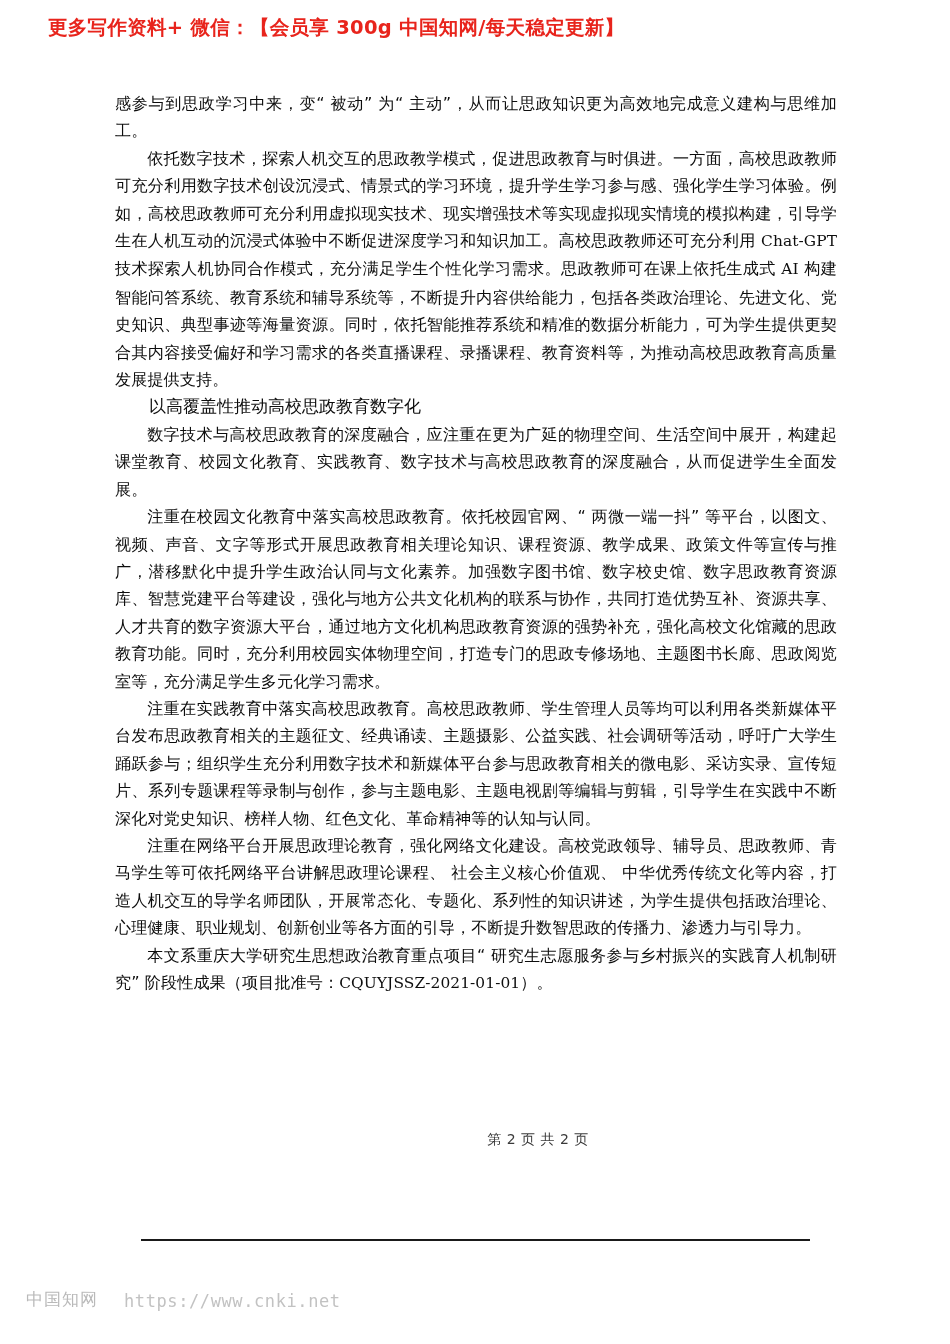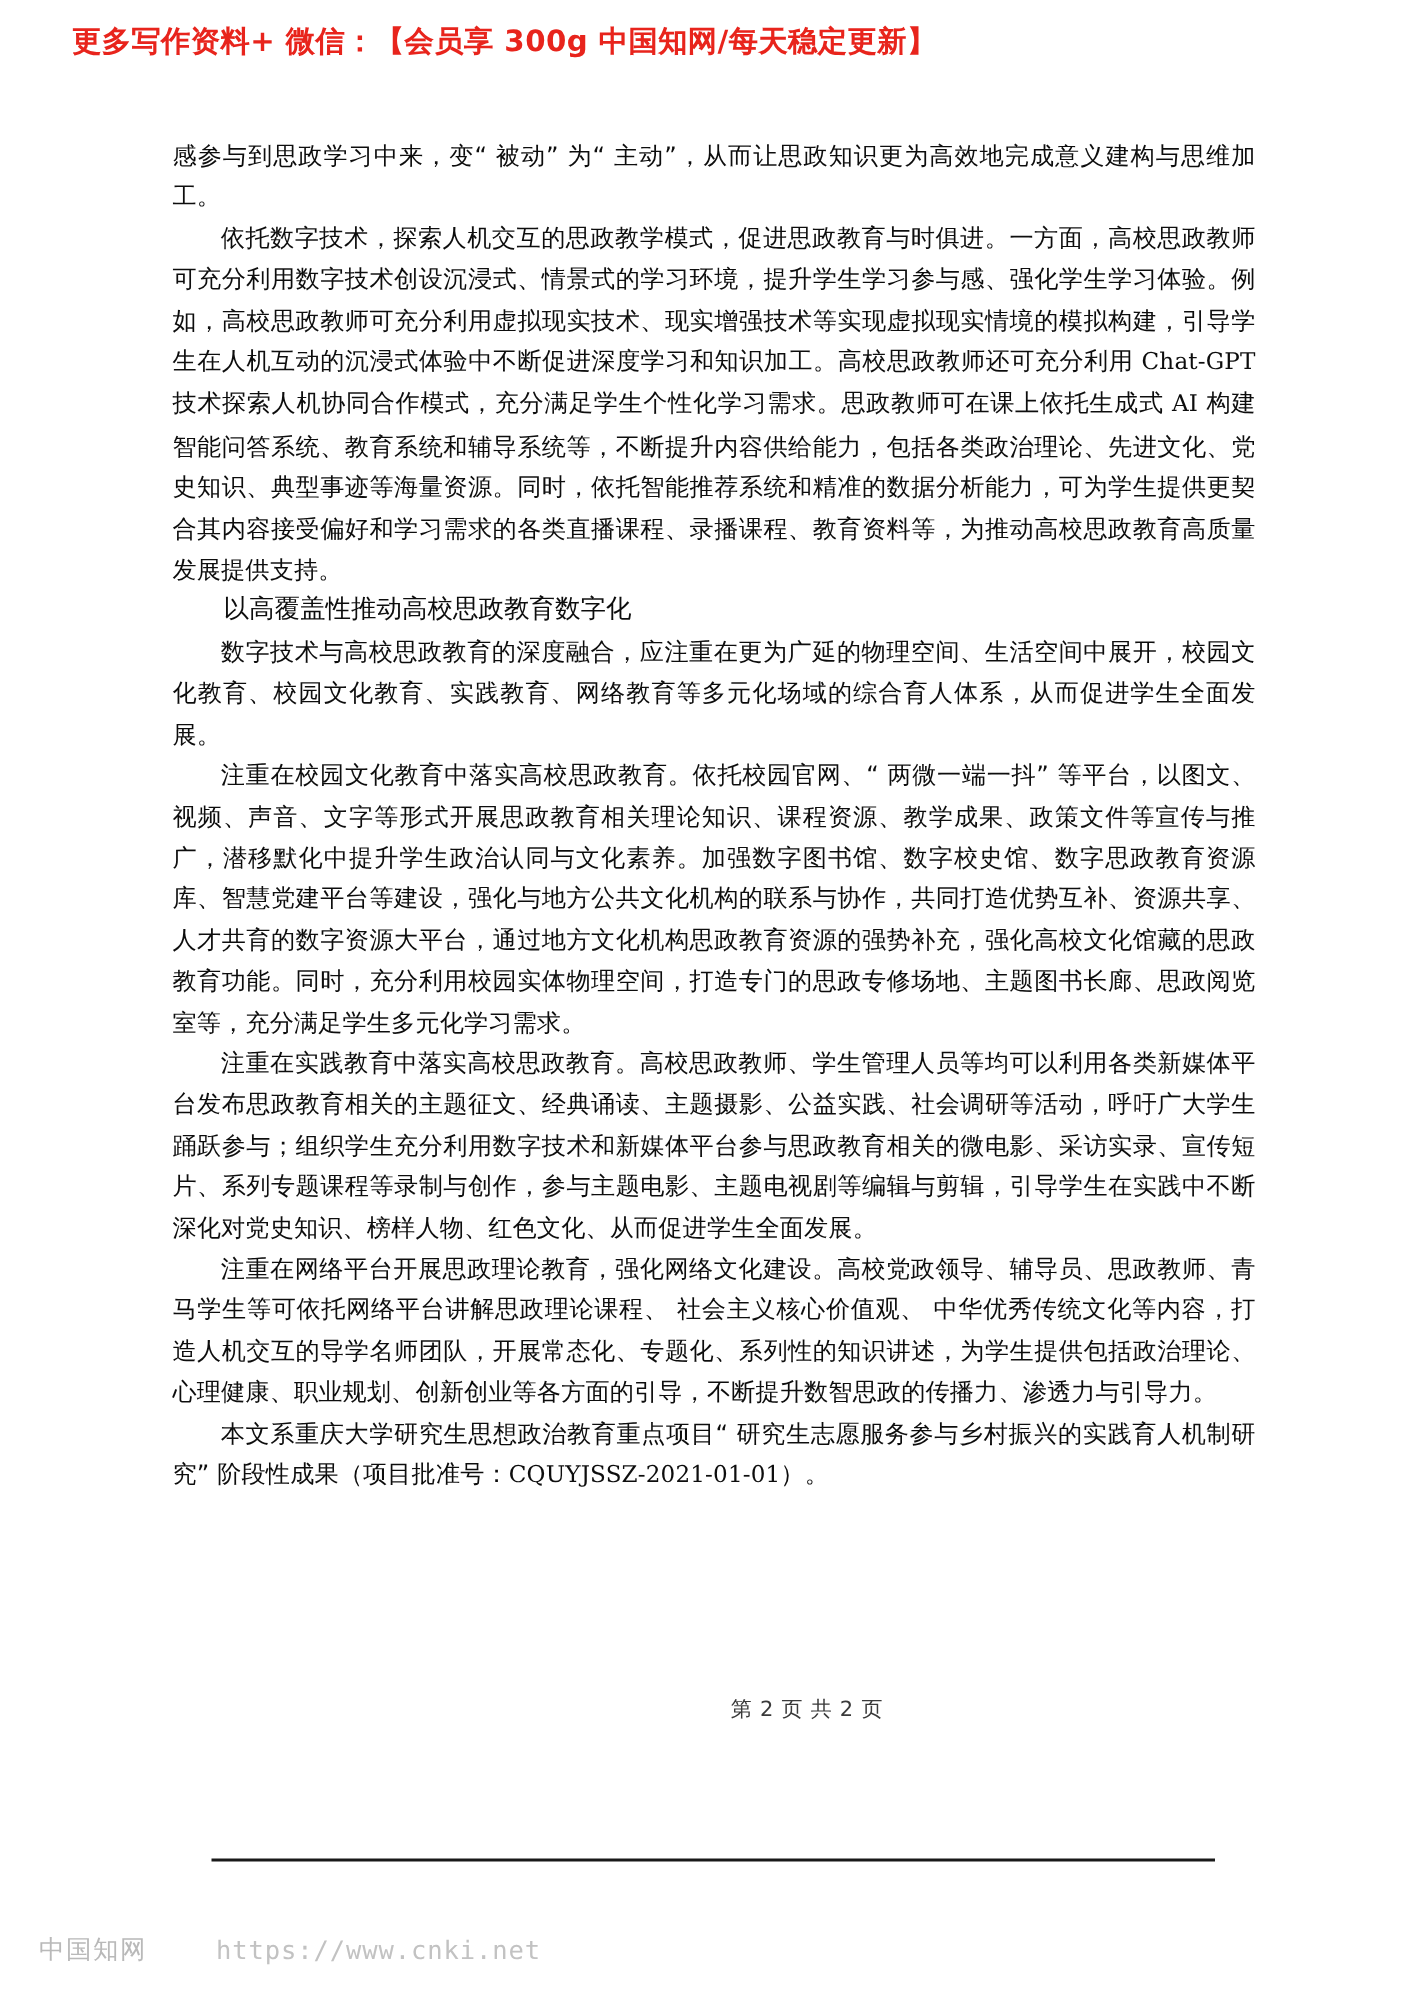--- a/index.html
+++ b/index.html
@@ -102,35 +102,34 @@
     font-size: 17px;
     color: #b9b9b9;
     font-family: "DejaVu Sans", "Liberation Sans", sans-serif;
     letter-spacing: 1px;
   }
   .watermark .wm-url {
     font-size: 17px;
     color: #c2c2c2;
     font-family: "DejaVu Sans Mono", "Liberation Mono", monospace;
     letter-spacing: 0.6px;
-    margin-left: 20px;
   }
 </style>
 </head>
 <body>
 
 <div class="promo-header">更多写作资料+ 微信：【会员享 300g 中国知网/每天稳定更新】</div>
 
 <div class="doc-body">
   <p class="para" id="p1">感参与到思政学习中来，变“ 被动” 为“ 主动”，从而让思政知识更为高效地完成意义建构与思维加工。</p>
   <p class="para indent" id="p2">依托数字技术，探索人机交互的思政教学模式，促进思政教育与时俱进。一方面，高校思政教师可充分利用数字技术创设沉浸式、情景式的学习环境，提升学生学习参与感、强化学生学习体验。例如，高校思政教师可充分利用虚拟现实技术、现实增强技术等实现虚拟现实情境的模拟构建，引导学生在人机互动的沉浸式体验中不断促进深度学习和知识加工。高校思政教师还可充分利用 <span class="lat">Chat-GPT</span> 技术探索人机协同合作模式，充分满足学生个性化学习需求。思政教师可在课上依托生成式 <span class="lat">AI</span> 构建智能问答系统、教育系统和辅导系统等，不断提升内容供给能力，包括各类政治理论、先进文化、党史知识、典型事迹等海量资源。同时，依托智能推荐系统和精准的数据分析能力，可为学生提供更契合其内容接受偏好和学习需求的各类直播课程、录播课程、教育资料等，为推动高校思政教育高质量发展提供支持。</p>
   <p class="heading-line" id="heading1">以高覆盖性推动高校思政教育数字化</p>
-  <p class="para indent" id="p3">数字技术与高校思政教育的深度融合，应注重在更为广延的物理空间、生活空间中展开，校园文化教育、校园文化教育、实践教育、网络教育等多元化场域的综合育人体系，从而促进学生全面发展。</p>
+  <p class="para indent" id="p3">数字技术与高校思政教育的深度融合，应注重在更为广延的物理空间、生活空间中展开，构建起课堂教育、校园文化教育、实践教育、数字技术与高校思政教育的深度融合，从而促进学生全面发展。</p>
   <p class="para indent" id="p4">注重在校园文化教育中落实高校思政教育。依托校园官网、“ 两微一端一抖” 等平台，以图文、视频、声音、文字等形式开展思政教育相关理论知识、课程资源、教学成果、政策文件等宣传与推广，潜移默化中提升学生政治认同与文化素养。加强数字图书馆、数字校史馆、数字思政教育资源库、智慧党建平台等建设，强化与地方公共文化机构的联系与协作，共同打造优势互补、资源共享、人才共育的数字资源大平台，通过地方文化机构思政教育资源的强势补充，强化高校文化馆藏的思政教育功能。同时，充分利用校园实体物理空间，打造专门的思政专修场地、主题图书长廊、思政阅览室等，充分满足学生多元化学习需求。</p>
-  <p class="para indent" id="p5">注重在实践教育中落实高校思政教育。高校思政教师、学生管理人员等均可以利用各类新媒体平台发布思政教育相关的主题征文、经典诵读、主题摄影、公益实践、社会调研等活动，呼吁广大学生踊跃参与；组织学生充分利用数字技术和新媒体平台参与思政教育相关的微电影、采访实录、宣传短片、系列专题课程等录制与创作，参与主题电影、主题电视剧等编辑与剪辑，引导学生在实践中不断深化对党史知识、榜样人物、红色文化、从而促进学生全面发展。</p>
+  <p class="para indent" id="p5">注重在实践教育中落实高校思政教育。高校思政教师、学生管理人员等均可以利用各类新媒体平台发布思政教育相关的主题征文、经典诵读、主题摄影、公益实践、社会调研等活动，呼吁广大学生踊跃参与；组织学生充分利用数字技术和新媒体平台参与思政教育相关的微电影、采访实录、宣传短片、系列专题课程等录制与创作，参与主题电影、主题电视剧等编辑与剪辑，引导学生在实践中不断深化对党史知识、榜样人物、红色文化、革命精神等的认知与认同。</p>
   <p class="para indent" id="p6">注重在网络平台开展思政理论教育，强化网络文化建设。高校党政领导、辅导员、思政教师、青马学生等可依托网络平台讲解思政理论课程、 社会主义核心价值观、 中华优秀传统文化等内容，打造人机交互的导学名师团队，开展常态化、专题化、系列性的知识讲述，为学生提供包括政治理论、心理健康、职业规划、创新创业等各方面的引导，不断提升数智思政的传播力、渗透力与引导力。</p>
   <p class="para indent" id="p7">本文系重庆大学研究生思想政治教育重点项目“ 研究生志愿服务参与乡村振兴的实践育人机制研究” 阶段性成果（项目批准号：<span class="lat">CQUYJSSZ-2021-01-01</span>）。</p>
 </div>
 
 <div class="page-footer">第 2 页  共 2 页</div>
 
 <div class="divider"></div>
 
 <div class="watermark">
   <span class="wm-name">中国知网</span>

